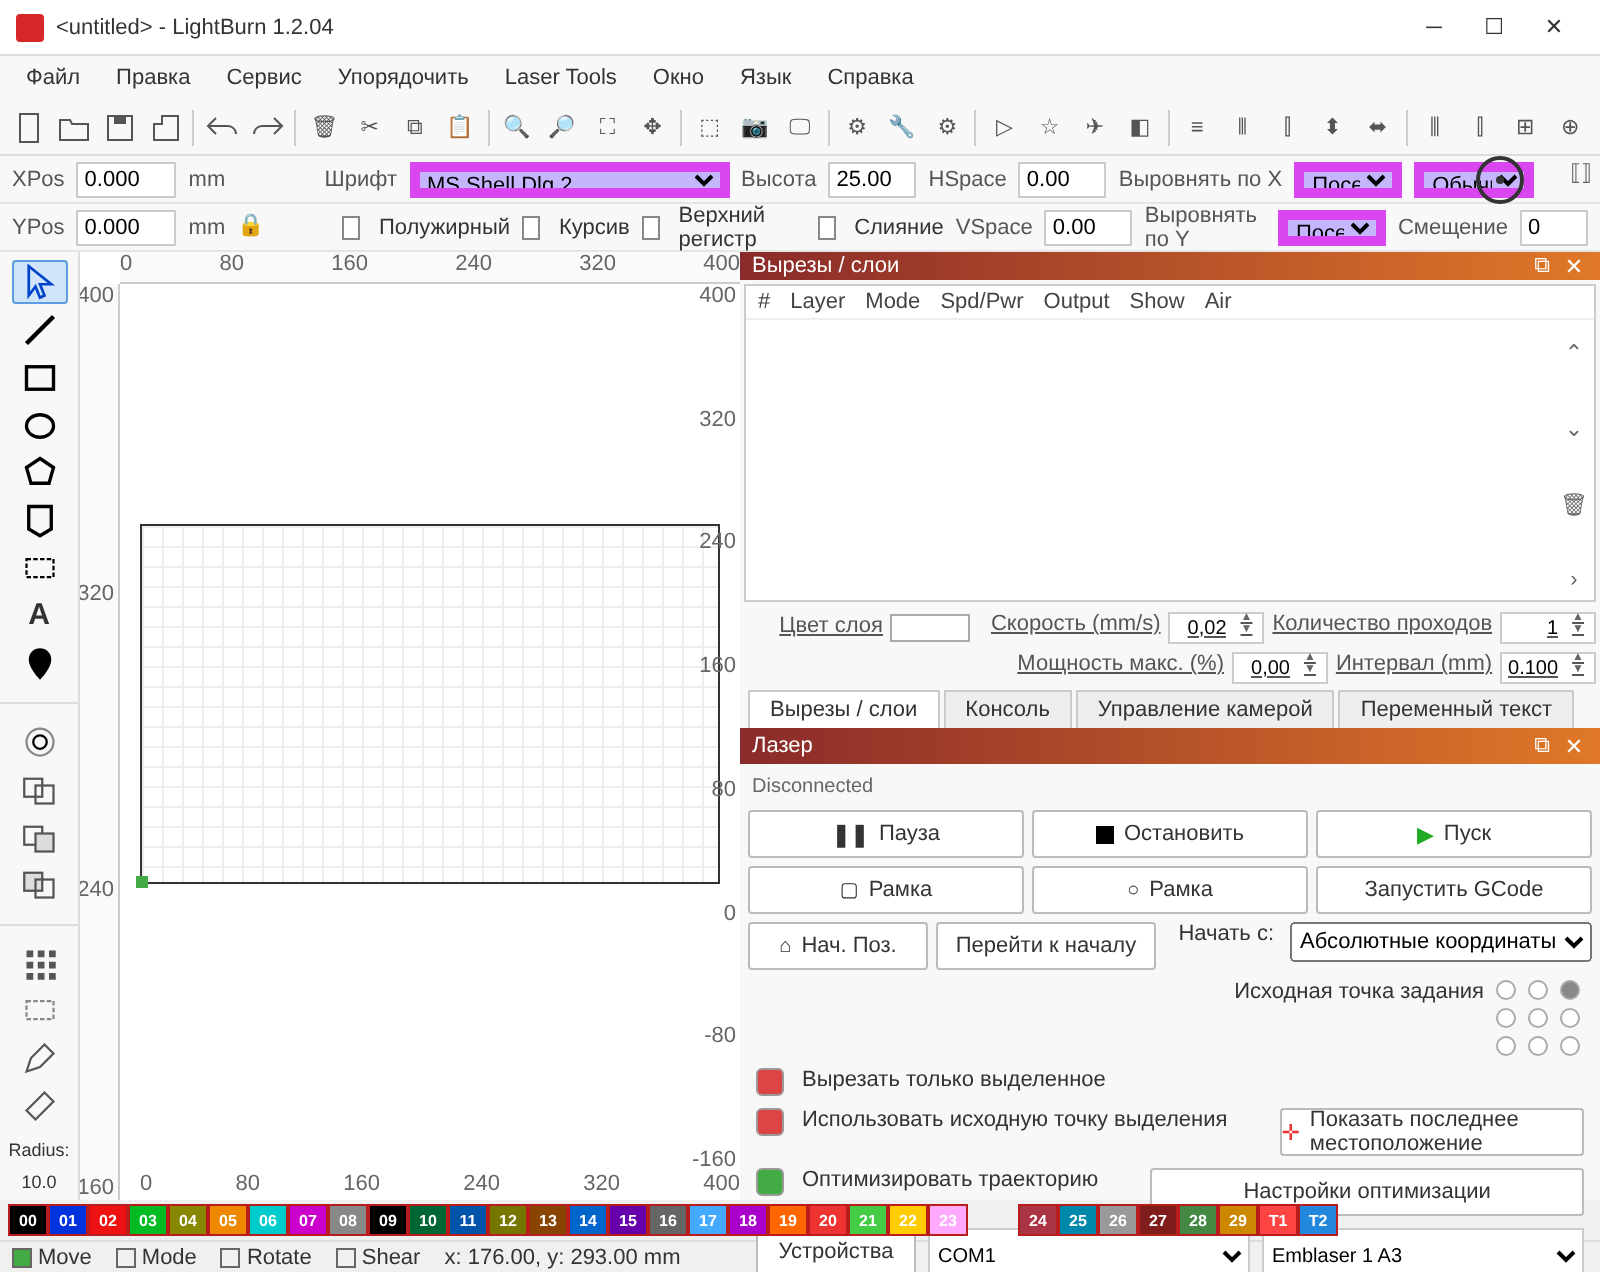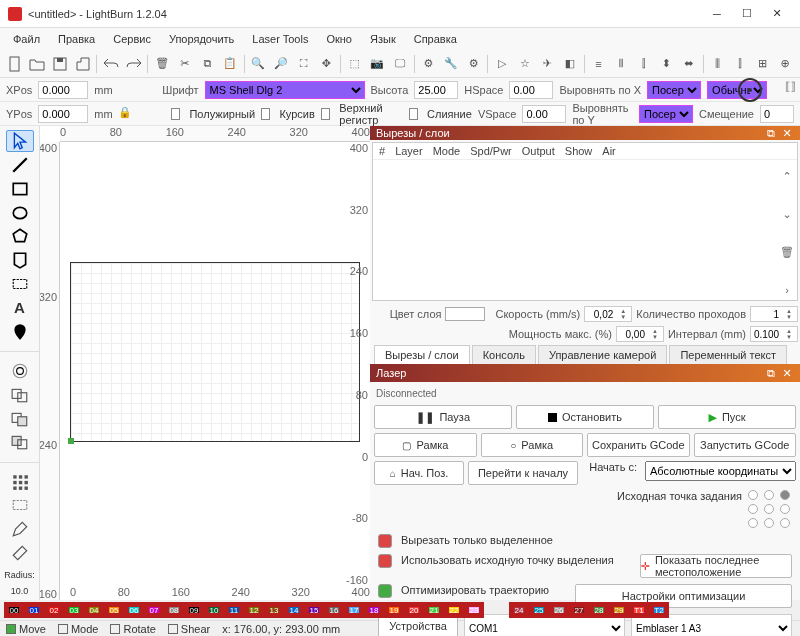--- a/index.html
+++ b/index.html
@@ -10,21 +10,21 @@
 .titlebar .winbtn { width: 30px; height: 20px; display: flex; align-items: center; justify-content: center; cursor: pointer; }
 .menubar { height: 22px; display: flex; align-items: center; padding: 0 5px; background: #f8f8f8; gap: 2px; }
 .menubar span { padding: 2px 8px; cursor: pointer; }
 .toolbar { height: 28px; display: flex; align-items: center; padding: 0 4px; background: #f8f8f8; border-bottom: 1px solid #ddd; gap: 1px; }
 .toolbar .tbtn { width: 22px; height: 22px; display: flex; align-items: center; justify-content: center; cursor: pointer; border-radius: 2px; color:#555; }
 .toolbar .tbtn svg { width: 16px; height: 16px; }
 .toolbar .sep { width: 1px; height: 18px; background: #ccc; margin: 0 2px; }
 .propbar { height: 24px; display: flex; align-items: center; padding: 0 6px; background: #f8f8f8; gap: 6px; border-bottom:1px solid #e5e5e5;}
 .propbar .lbl { color: #555; }
 .propbar input[type=text] { width: 50px; height: 18px; border: 1px solid #ccc; padding: 0 3px; background:#fff;}
-.propbar select { height: 18px; border: 1px solid #d946ef; background:#8b5cf6; font-size:11px;}
+.propbar select { height: 18px; border: 5px solid #d946ef; background:#c4b5fd; font-size:11px;}
 .poslock { width:16px; height:16px; color:#888;}
 .chk { width:12px; height:12px; border:1px solid #888; display:inline-block; vertical-align:middle; margin-right:3px; background:#fff;}
 .main { display: flex; height: calc(636px - 28px - 22px - 28px - 24px - 24px - 20px - 16px); }
 .tooltray { width: 40px; background: #f8f8f8; border-right: 1px solid #ddd; padding: 4px 0; display: flex; flex-direction: column; align-items: center; gap: 2px; }
 .tooltray .tool { width: 28px; height: 24px; display: flex; align-items: center; justify-content: center; cursor: pointer; border-radius: 2px; }
 .tooltray .tool.sel { background: #d0e4fb; border: 1px solid #5a9de0; }
 .tooltray .tool svg { width: 18px; height: 18px; }
 .tooltray .tsep { height: 8px; width:100%; border-bottom:1px solid #ddd; margin-bottom:6px;}
 .tooltray .radiuslbl { font-size:9px; text-align:center; margin-top:4px;}
 .canvaswrap { width: 330px; background: #fff; position: relative; overflow:hidden;}
@@ -36,42 +36,42 @@
 .rightpanel { flex: 1; background: #f8f8f8; display: flex; flex-direction: column; }
 .panelhdr { height: 18px; background: linear-gradient(90deg, #8a2a2a, #e07828); color: #fff; display: flex; align-items: center; padding: 0 6px; font-size:10px; }
 .panelhdr .hsp { flex:1;}
 .panelhdr .pbtn { width:14px; height:14px; display:flex; align-items:center; justify-content:center; cursor:pointer; margin-left:2px;}
 .layers { background:#fff; border:1px solid #ccc; margin:2px; }
 .layers .colhdr { display:flex; padding:2px 6px; font-size:10px; color:#444; border-bottom:1px solid #eee; gap:10px;}
 .layers .body { height: 140px; background:#fff; position:relative;}
 .layers .sidebtns { position:absolute; right:0; top:0; width:20px; display:flex; flex-direction:column; gap:22px; padding-top:8px; align-items:center;}
 .layers .sidebtns div { width:16px; height:16px; color:#666; cursor:pointer; display:flex; align-items:center; justify-content:center;}
 .layerprops { padding: 3px 8px; display:flex; flex-wrap:wrap; justify-content:flex-end; gap:4px 10px; font-size:10px; color:#555; align-items:center;}
-.layerprops .row { display:flex; align-items:center; gap:4px;}
+.layerprops .row { display:flex; align-items:flex-start; gap:4px;text-decoration:underline;}
 .layerprops input { width:48px; height:16px; border:1px solid #ccc; text-align:right; padding-right:18px; font-size:10px;}
 .layerprops .spin { display:inline-flex; flex-direction:column; margin-left:-16px; }
 .layerprops .spin span { font-size:6px; line-height:6px; cursor:pointer; color:#666;}
 .subtabs { display:flex; padding:0 4px; gap:2px; font-size:10px;}
 .subtabs span { padding:3px 10px; background:#eee; border:1px solid #ccc; border-bottom:none; cursor:pointer;}
 .subtabs span.act { background:#fff;}
 .laserpanel { flex:1; display:flex; flex-direction:column;}
 .lpbody { padding:4px; display:flex; flex-direction:column; gap:4px;}
 .lpstatus { font-size:10px; color:#666; padding:2px;}
 .btnrow { display:flex; gap:4px;}
 .lbtn { flex:1; height:24px; border:1px solid #bbb; background:#fff; display:flex; align-items:center; justify-content:center; gap:5px; cursor:pointer; border-radius:2px; font-size:10px;}
 .lrow { display:flex; gap:6px; padding:1px 4px; font-size:10px;}
 .lrow select { flex:1; height:28px; border:1px solid #ccc; font-size:10px; background:#fff;}
 .toggle { width:14px; height:14px; border:1px solid #999; border-radius:3px; margin-right:3px; display:inline-block;}
 .toggle.off { background:#d44;}
 .toggle.on { background:#4a4;}
 .radiogrid { display:grid; grid-template-columns:repeat(3,12px); gap:4px; margin-left:auto;}
 .radiogrid span { width:10px; height:10px; border:1px solid #aaa; border-radius:50%; background:#fff;}
 .radiogrid span.sel { background:#888;}
 .palette { height:20px; display:flex; align-items:center; padding:0 4px; gap:0; background:#f0f0f0;}
-.palette .sw { width:20px; height:16px; border:5px solid #b91c1c; cursor:pointer; display:flex; align-items:center; justify-content:center; font-size:8px; color:#fff; font-weight:normal;}
+.palette .sw { width:20px; height:16px; border:1px solid #b91c1c; cursor:pointer; display:flex; align-items:center; justify-content:center; font-size:8px; color:#fff; font-weight:bold;}
 .statusbar { height:16px; display:flex; align-items:center; padding:0 6px; gap:12px; background:#f0f0f0; font-size:10px; border-top:1px solid #ddd;}
 .statusbar .sitem { display:flex; align-items:center; gap:3px;}
 .statusbar .sq { width:10px; height:10px; border:1px solid #666;}
 .circapp { position:absolute; right:38px; top:0px; width:24px; height:24px; border:2px solid #333; border-radius:50%; display:flex; align-items:center; justify-content:center;}
 .circapp::before{content:""; width:4px;height:4px;background:#333;border-radius:50%;}
 </style>
 </head>
 <body>
 
 <div class="titlebar">
@@ -441,23 +441,20 @@
               <span>Остановить</span>
             </div>
           <div class="lbtn">
               <span style="color:#2a2">▶</span>
               <span>Пуск</span>
             </div>
         </div>
         <div class="btnrow">
           <div class="lbtn">▢ <span>Рамка</span></div>
           <div class="lbtn">○ <span>Рамка</span></div>
-          <div class="lbtn">
-              <span>Сохранить GCode</span>
-            </div>
           <div class="lbtn">
               <span>Запустить GCode</span>
             </div>
         </div>
         <div class="btnrow">
           <div class="lbtn" style="flex:0 0 90px">⌂ <span>Нач. Поз.</span></div>
           <div class="lbtn" style="flex:0 0 110px">
               <span>Перейти к началу</span>
             </div>
           <span style="flex:1; text-align:right; padding-right:4px;">Начать с:</span>

